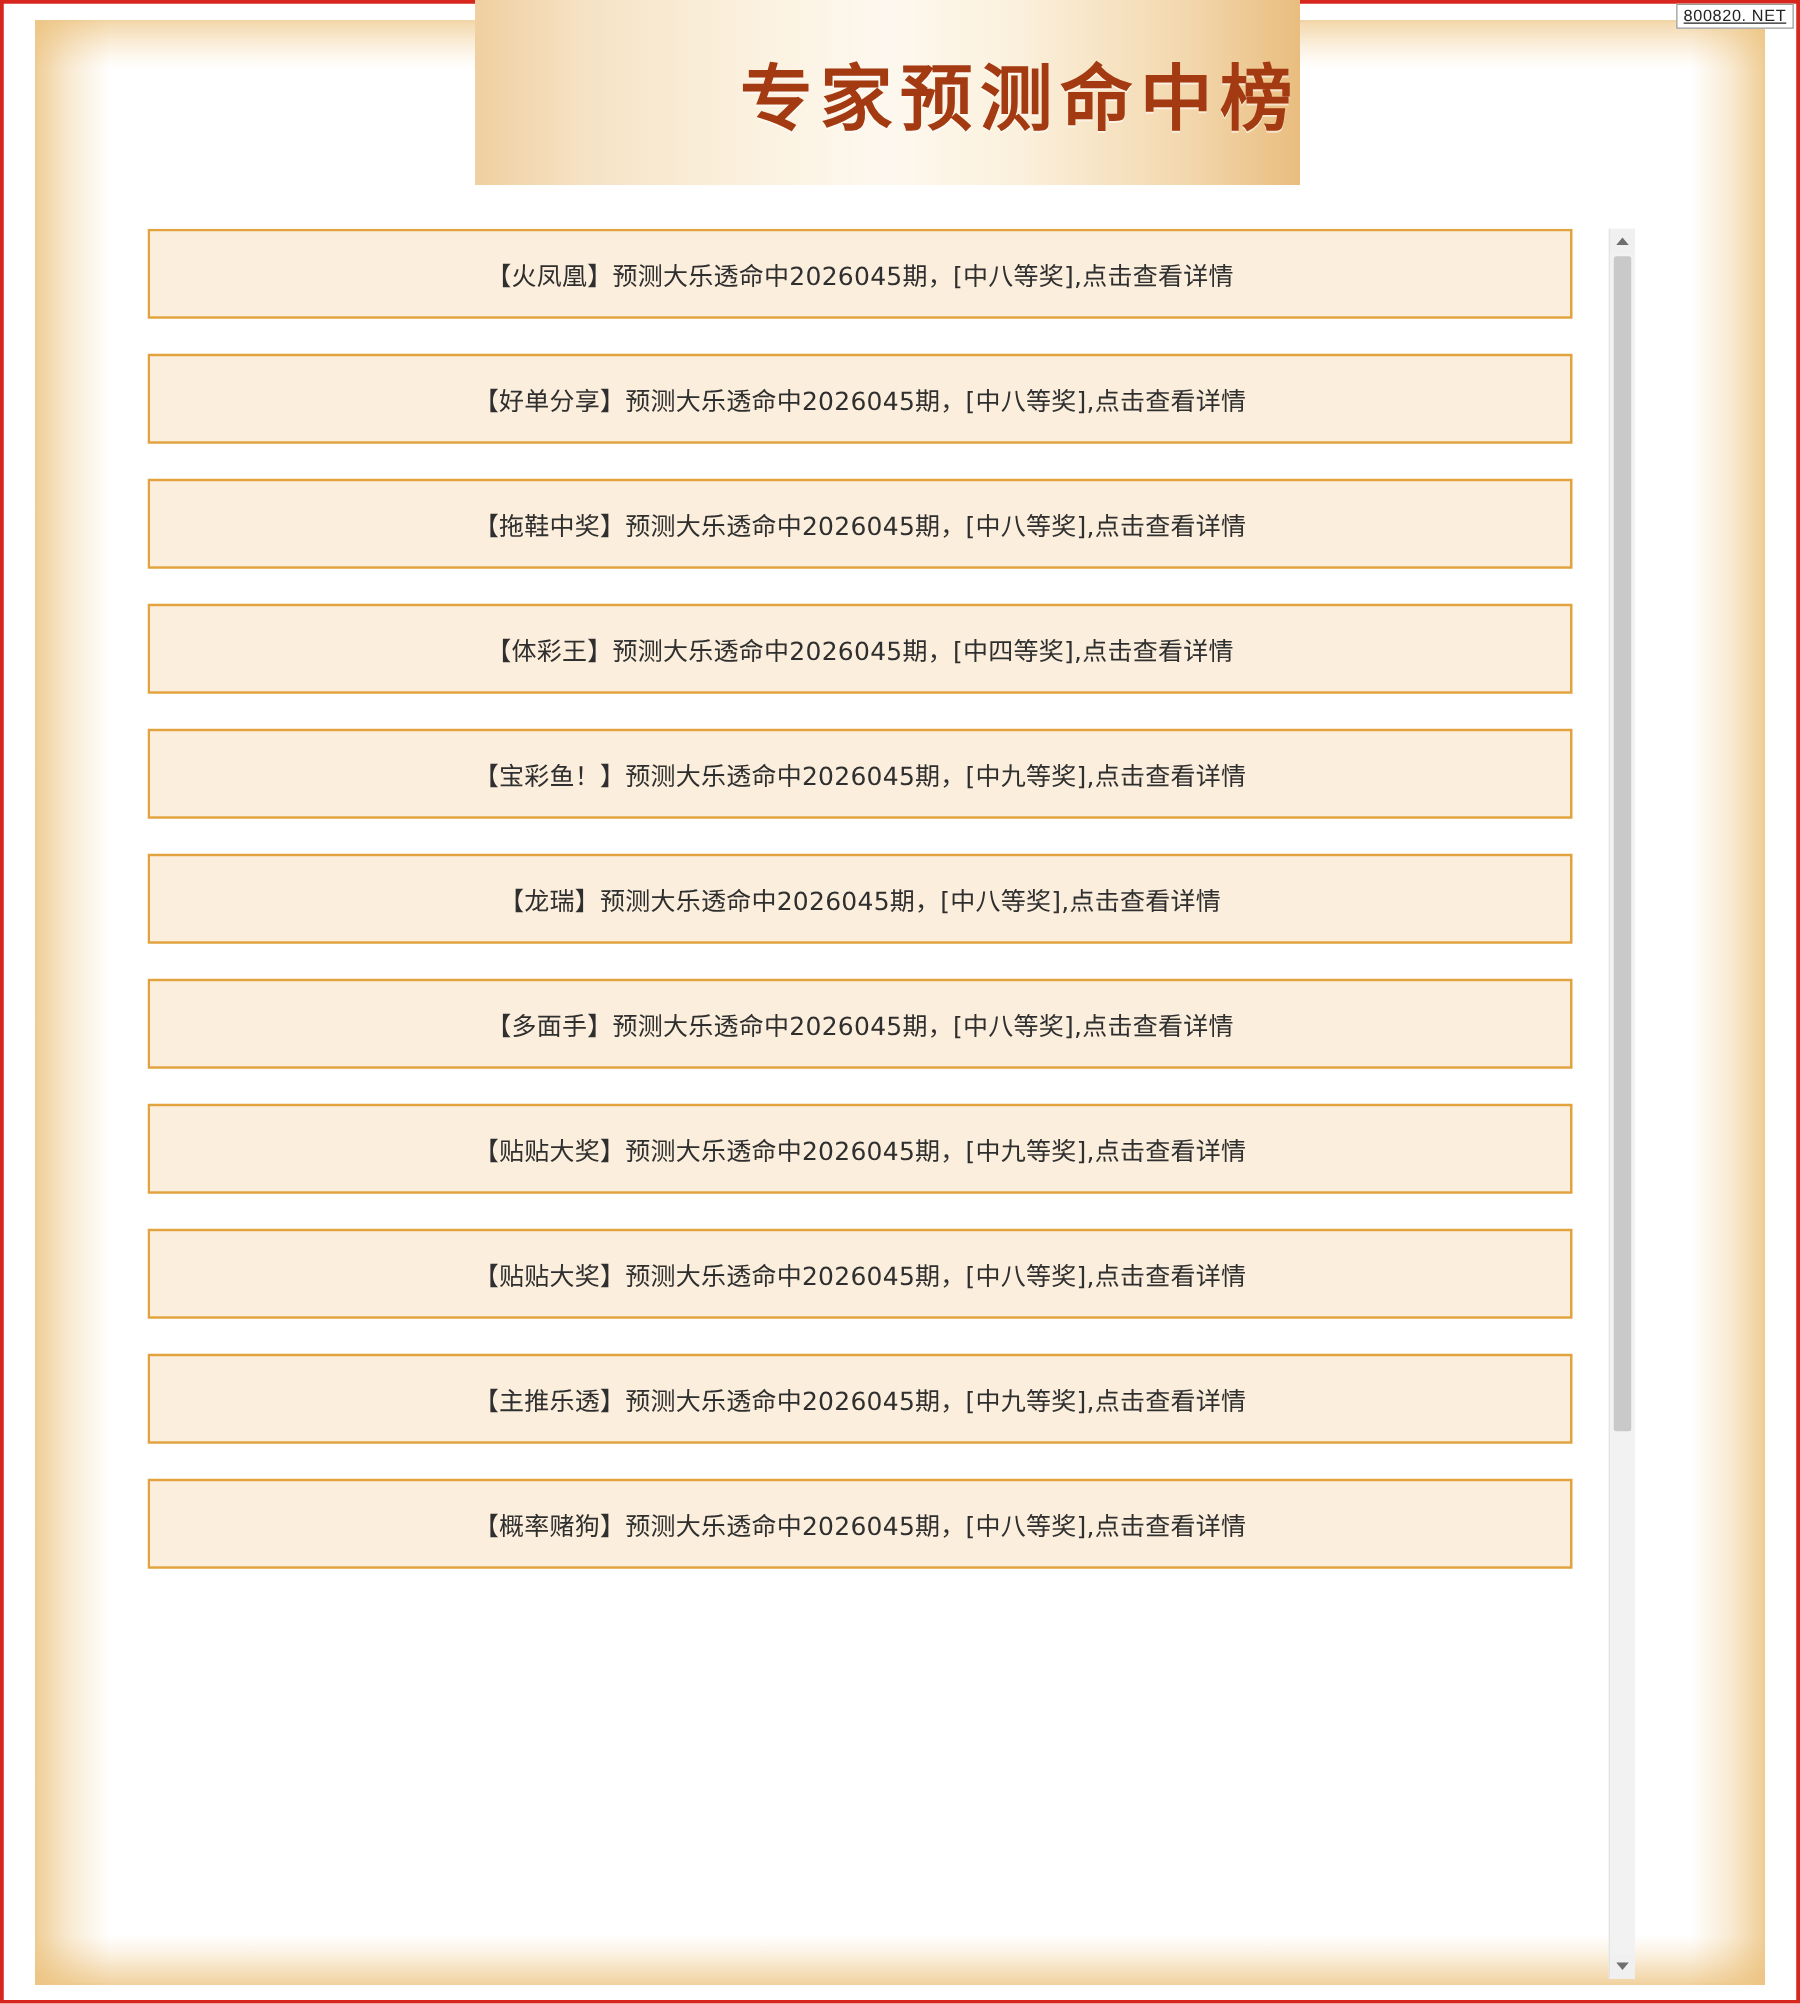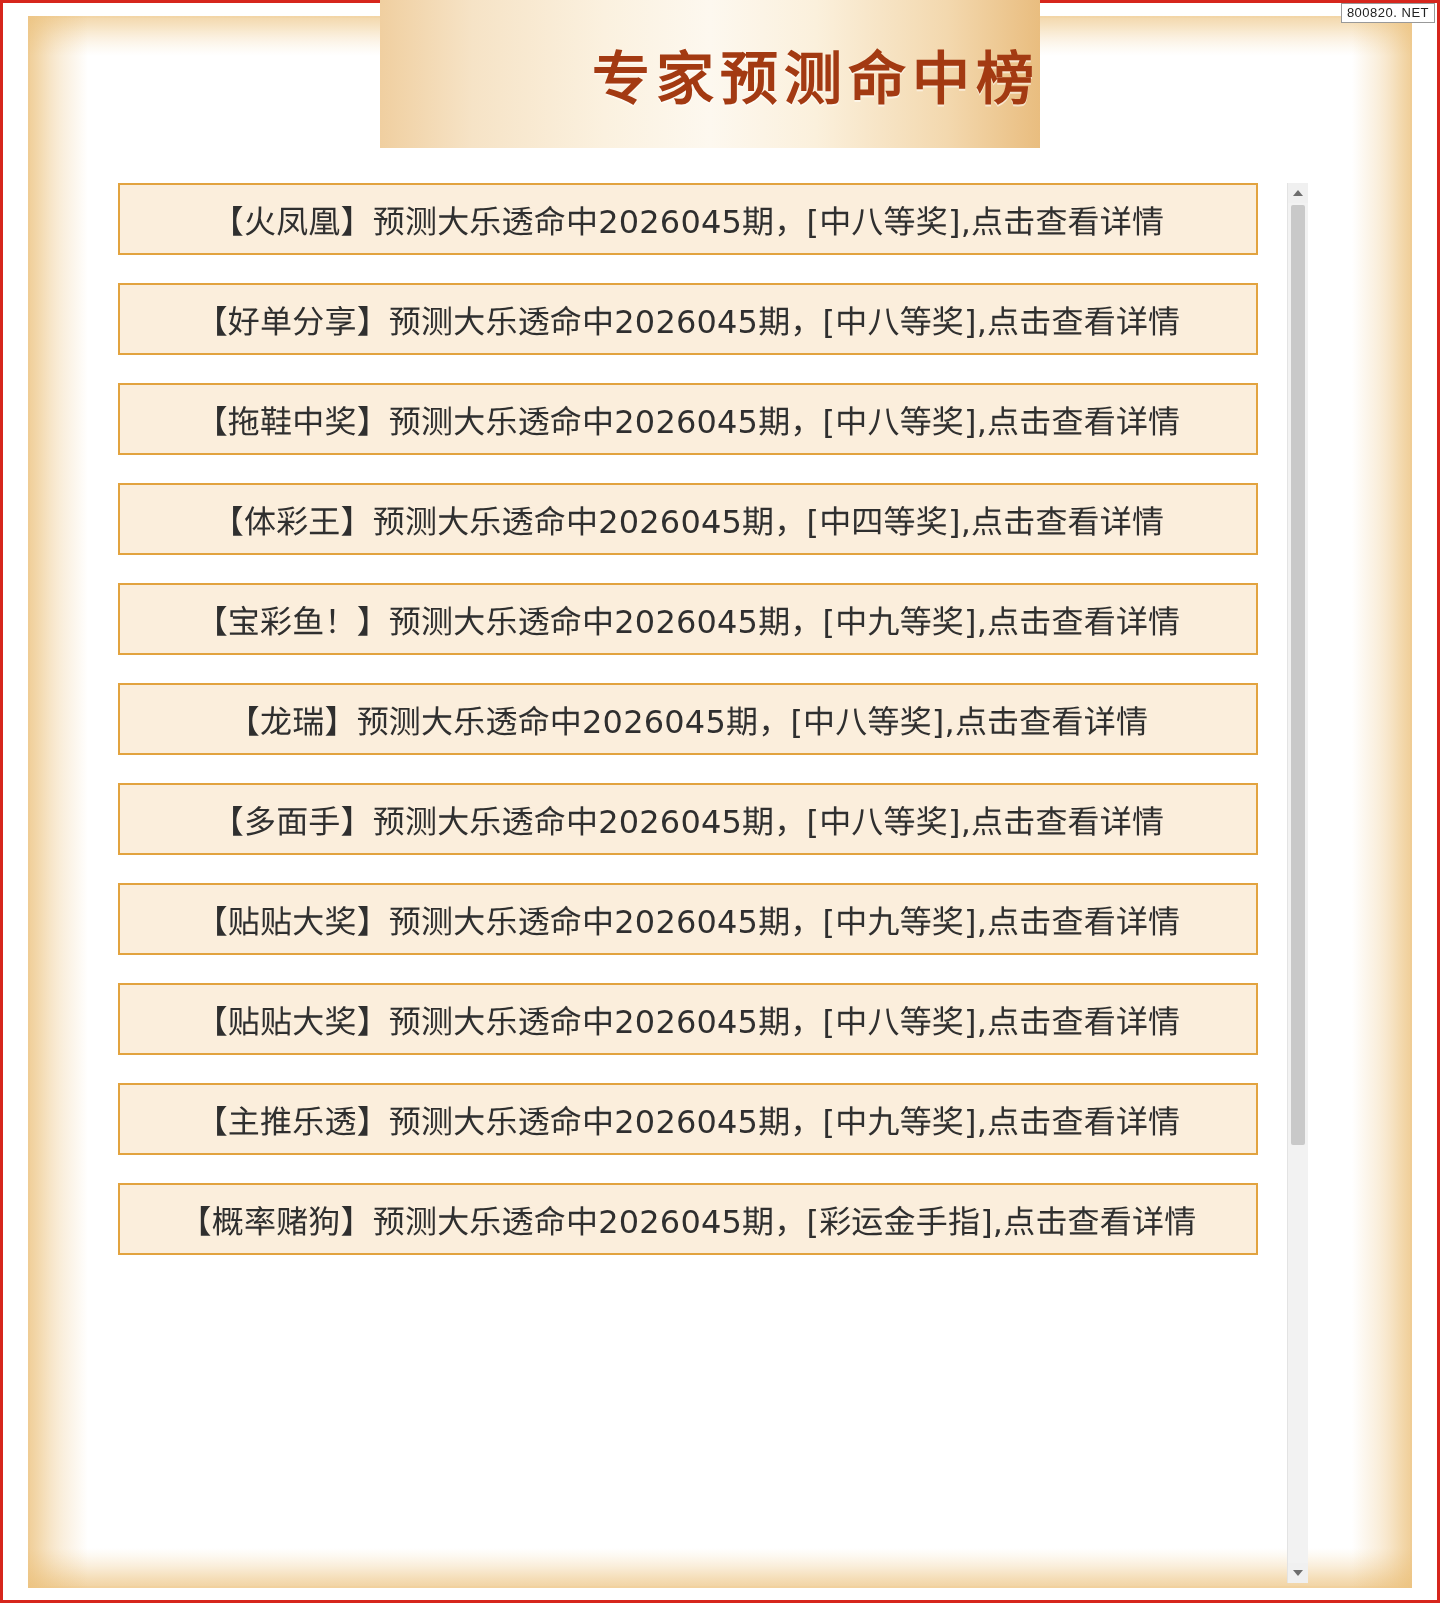--- a/index.html
+++ b/index.html
@@ -35,20 +35,21 @@
     right: 5px;
     background: #ffffff;
     border: 1px solid #999999;
     color: #222222;
     font-size: 13px;
     line-height: 16px;
     padding: 1px 5px;
     font-family: "Liberation Sans", sans-serif;
     letter-spacing: 0.5px;
     z-index: 20;
+    text-decoration: underline;
   }
   
   .sheet {
     position: absolute;
     left: 28px;
     top: 16px;
     width: 1384px;
     height: 1572px;
     background: #ffffff;
     box-shadow:
@@ -111,21 +112,21 @@
     margin-bottom: 28px;
     background: linear-gradient(to bottom, #fbeedc 0%, #fbeedc 100%);
     border: 2px solid #e2a33f;
     display: flex;
     align-items: center;
     justify-content: center;
     cursor: pointer;
   }
   .item-text {
     font-family: "DejaVu Sans", "Liberation Sans", sans-serif;
-    font-size: 32px;
+    font-size: 20px;
     color: #2f2f2f;
     white-space: nowrap;
     letter-spacing: 0.2px;
   }
   
   .scrollbar {
     position: absolute;
     right: 132px;
     top: 183px;
     width: 20px;
@@ -207,21 +208,21 @@
       <div class="list-item">
         <span class="item-text">【贴贴大奖】预测大乐透命中2026045期，[中九等奖],点击查看详情</span>
       </div>
       <div class="list-item">
         <span class="item-text">【贴贴大奖】预测大乐透命中2026045期，[中八等奖],点击查看详情</span>
       </div>
       <div class="list-item">
         <span class="item-text">【主推乐透】预测大乐透命中2026045期，[中九等奖],点击查看详情</span>
       </div>
       <div class="list-item">
-        <span class="item-text">【概率赌狗】预测大乐透命中2026045期，[彩运金手指],点击查看详情</span>
+        <span class="item-text">【概率赌狗】预测大乐透命中2026045期，[中八等奖],点击查看详情</span>
       </div>
     </div>
   </div>
 
   <div class="scrollbar">
     <div class="sb-arrow up">
         <span></span>
       </div>
     <div class="sb-thumb"></div>
     <div class="sb-arrow down">

